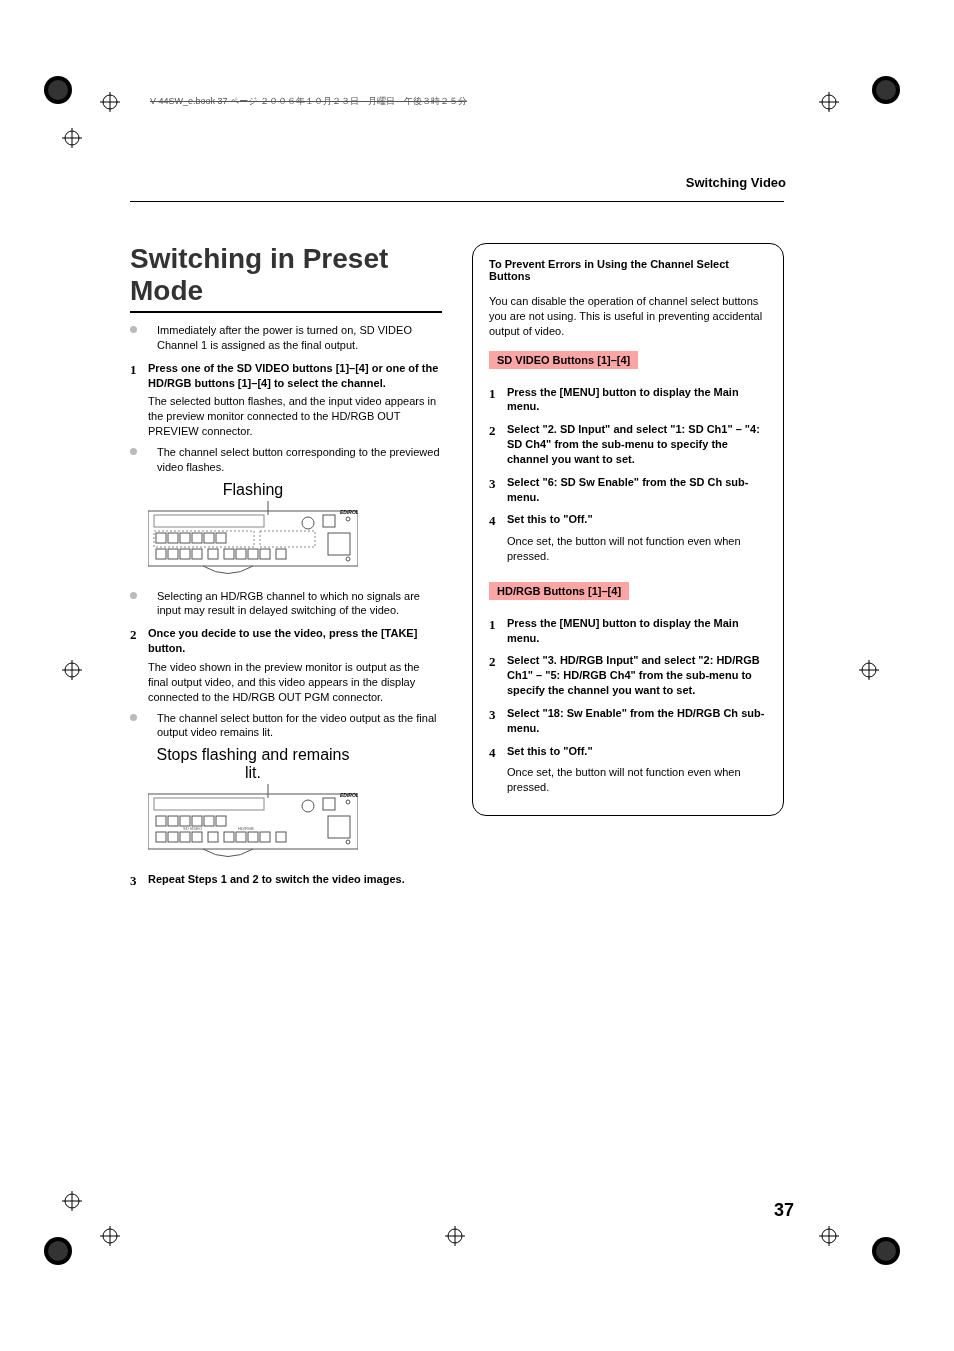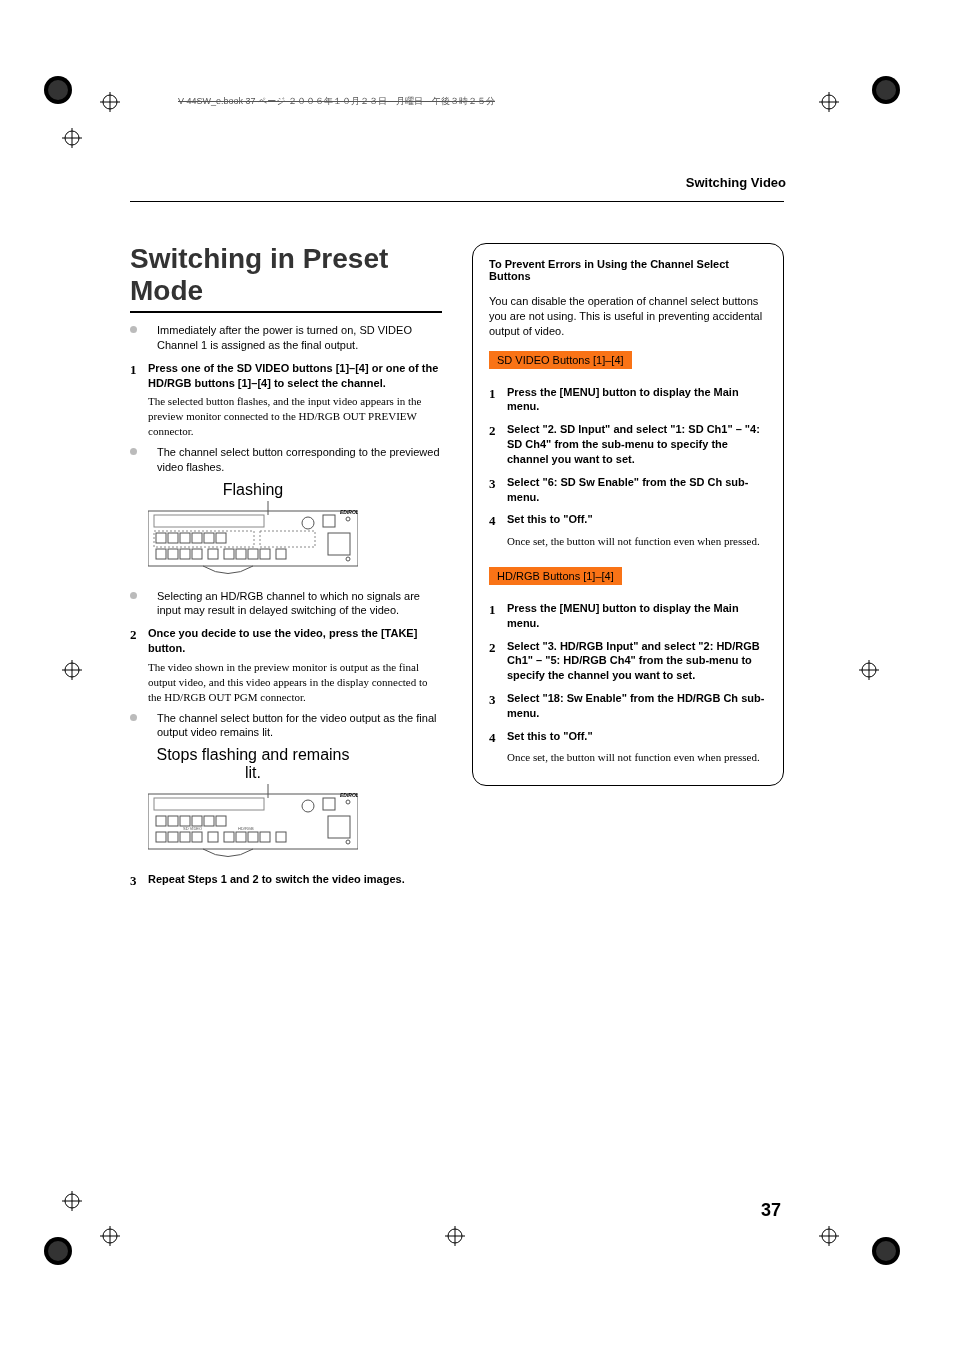--- a/index.html
+++ b/index.html
@@ -16,21 +16,20 @@
     position: relative;
     box-sizing: border-box;
     padding: 95px 130px 60px 130px;
   }
   .header-line {
     font-size: 9px;
     color: #555;
     position: absolute;
     top: 95px;
     left: 150px;
-    margin-left: 28px;
   }
   .header-strike {
     text-decoration: line-through;
     text-decoration-color: #555;
   }
   .chapter {
     position: absolute;
     top: 175px;
     right: 168px;
     font-size: 13px;
@@ -86,47 +85,47 @@
     line-height: 1.35;
   }
   .num {
     font-family: Georgia, "Times New Roman", serif;
     font-weight: bold;
     font-size: 13px;
     flex: none;
     width: 10px;
   }
   .step-bold { font-weight: bold; }
-  .step-body { margin: 2px 0 6px 18px; line-height: 1.35; font-family: Liberation Serif, serif; }
+  .step-body { margin: 2px 0 6px 18px; line-height: 1.35; }
   .fig {
     margin: 6px 0 8px 18px;
   }
   .fig-caption {
     font-size: 16px;
     text-align: center;
     margin-bottom: 2px;
   }
   .device-svg { display:block; }
   .box {
     border: 1px solid #000;
     border-radius: 14px;
     padding: 14px 16px 14px 16px;
   }
   .box-title { font-weight: bold; margin-bottom: 12px; }
   .sub-head {
-    background: #f97316;
+    background: #fca5a5;
     padding: 3px 8px;
-    font-weight: normal;
+    font-weight: bold;
     margin: 12px 0 8px 0;
     display: inline-block;
   }
   .page-num {
     position: absolute;
     bottom: 130px;
-    right: 173px;
+    right: 160px;
     font-size: 18px;
     font-weight: bold;
   }
   
   .reg-mark {
     position: absolute;
     width: 20px; height: 20px;
   }
   .reg-mark svg { display:block; }
   .corner-dots {

